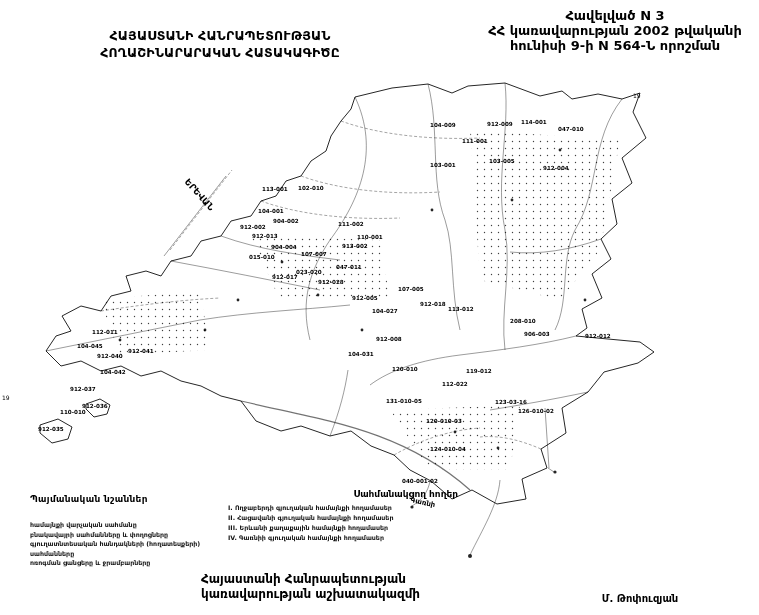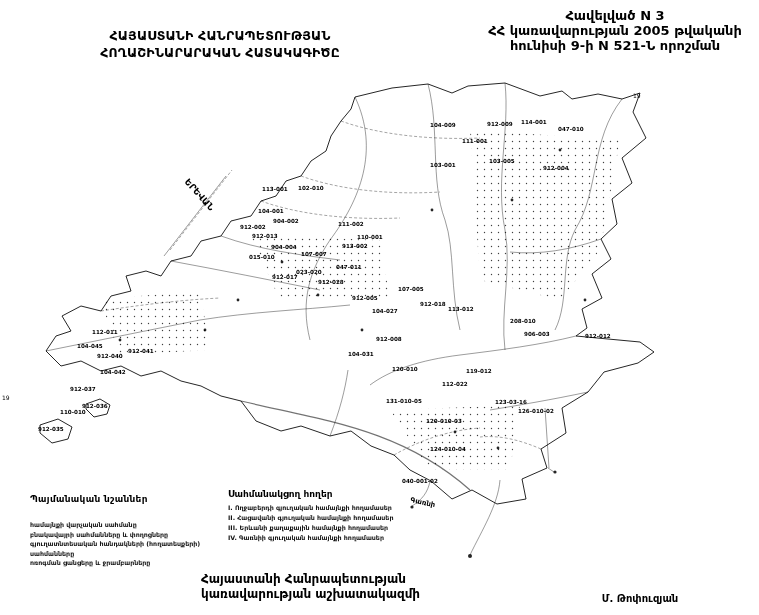--- a/index.html
+++ b/index.html
@@ -9,21 +9,21 @@
   
   .title-block{left:10px;top:27px;width:420px;text-align:center;
                font-weight:700;font-size:12.5px;line-height:17px;letter-spacing:.2px;}
   .annex-block{left:478px;top:8px;width:274px;text-align:center;
                font-weight:700;font-size:13px;line-height:15px;}
   
   .legend-symbols{left:30px;top:494px;width:180px;}
   .legend-symbols .lg-head{font-weight:700;font-size:9px;margin-bottom:16px;letter-spacing:.3px;}
   .legend-symbols .lg-line{font-size:6.3px;font-weight:700;line-height:9.5px;color:#111;}
   .legend-adjacent{left:228px;top:489px;width:230px;}
-  .legend-adjacent .lg-head{font-weight:700;font-size:9px;text-align:left;margin-bottom:4px;}
+  .legend-adjacent .lg-head{font-weight:700;font-size:9px;text-align:right;margin-bottom:4px;}
   .legend-adjacent .lg-line{font-size:6.3px;font-weight:700;line-height:10px;color:#111;}
   
   .footer-block{left:201px;top:572px;width:320px;font-weight:700;
                 font-size:12px;line-height:14.5px;}
   .signature{left:560px;top:593px;width:160px;font-weight:700;font-size:10px;text-align:center;}
   
   #map-svg{position:absolute;left:0;top:0;}
   #map-svg .outline{fill:none;stroke:#000;stroke-width:1;stroke-opacity:.85;}
   #map-svg .inner{fill:none;stroke:#000;stroke-width:.6;stroke-opacity:.65;}
   #map-svg .inner-d{fill:none;stroke:#000;stroke-width:.6;stroke-opacity:.6;stroke-dasharray:3 2;}
@@ -167,22 +167,22 @@
     <text class="mark" x="2" y="400">19</text>
   </svg>
 
 <div class="abs title-block">
     <div class="title-line">ՀԱՅԱՍՏԱՆԻ ՀԱՆՐԱՊԵՏՈՒԹՅԱՆ</div>
     <div class="title-line">ՀՈՂԱՇԻՆԱՐԱՐԱԿԱՆ ՀԱՏԱԿԱԳԻԾԸ</div>
   </div>
 
 <div class="abs annex-block">
     <div class="annex-line">Հավելված N 3</div>
-    <div class="annex-line">ՀՀ կառավարության 2005 թվականի</div>
-    <div class="annex-line">հունիսի 9-ի N 521-Ն որոշման</div>
+    <div class="annex-line">ՀՀ կառավարության 2002 թվականի</div>
+    <div class="annex-line">հունիսի 9-ի N 564-Ն որոշման</div>
   </div>
 
 <div class="abs legend-symbols">
   <div class="lg-head">Պայմանական նշաններ</div>
   <div>
       <div class="lg-line">համայնքի վարչական սահմանը</div>
       <div class="lg-line">բնակավայրի սահմանները և փողոցները</div>
       <div class="lg-line">գյուղատնտեսական հանդակների (հողատեսքերի) սահմանները</div>
       <div class="lg-line">ոռոգման ցանցերը և ջրամբարները</div>
     </div>

